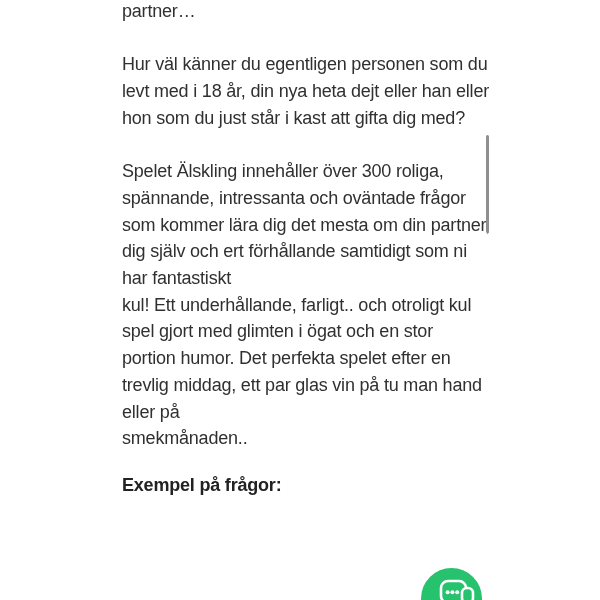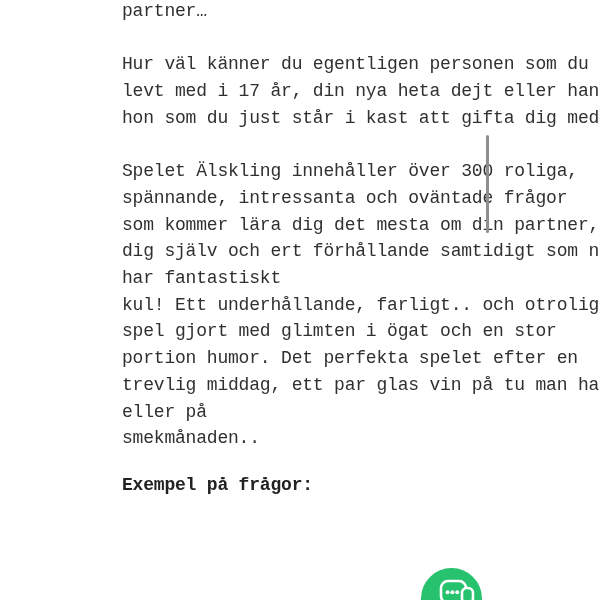--- a/index.html
+++ b/index.html
@@ -15,21 +15,20 @@
     width:600px;
     height:600px;
     overflow:hidden;
     background:var(--bg);
     font-family:"Liberation Sans", sans-serif;
   }
   main{
     position:relative;
     width:600px;
     height:600px;
-    font-family:Liberation Mono, monospace;
   }
   article{
     position:absolute;
     left:122px;
     top:-2px;
     width:372px;
     color:var(--text);
     font-size:18px;
     line-height:26.7px;
     letter-spacing:-0.2px;
@@ -74,21 +73,21 @@
   .echo{fill:var(--accent);stroke:var(--icon);stroke-width:2.6;}
 </style>
 </head>
 <body>
 
 <main>
 
   <article>
     <p>partner…</p>
     <p>Hur väl känner du egentligen personen som du
-levt med i 17 år, din nya heta dejt eller han eller
+levt med i 18 år, din nya heta dejt eller han eller
 hon som du just står i kast att gifta dig med?</p>
     <p>Spelet Älskling innehåller över 300 roliga,
 spännande, intressanta och oväntade frågor
 som kommer lära dig det mesta om din partner,
 dig själv och ert förhållande samtidigt som ni
 har fantastiskt
 kul! Ett underhållande, farligt.. och otroligt kul
 spel gjort med glimten i ögat och en stor
 portion humor. Det perfekta spelet efter en
 trevlig middag, ett par glas vin på tu man hand

